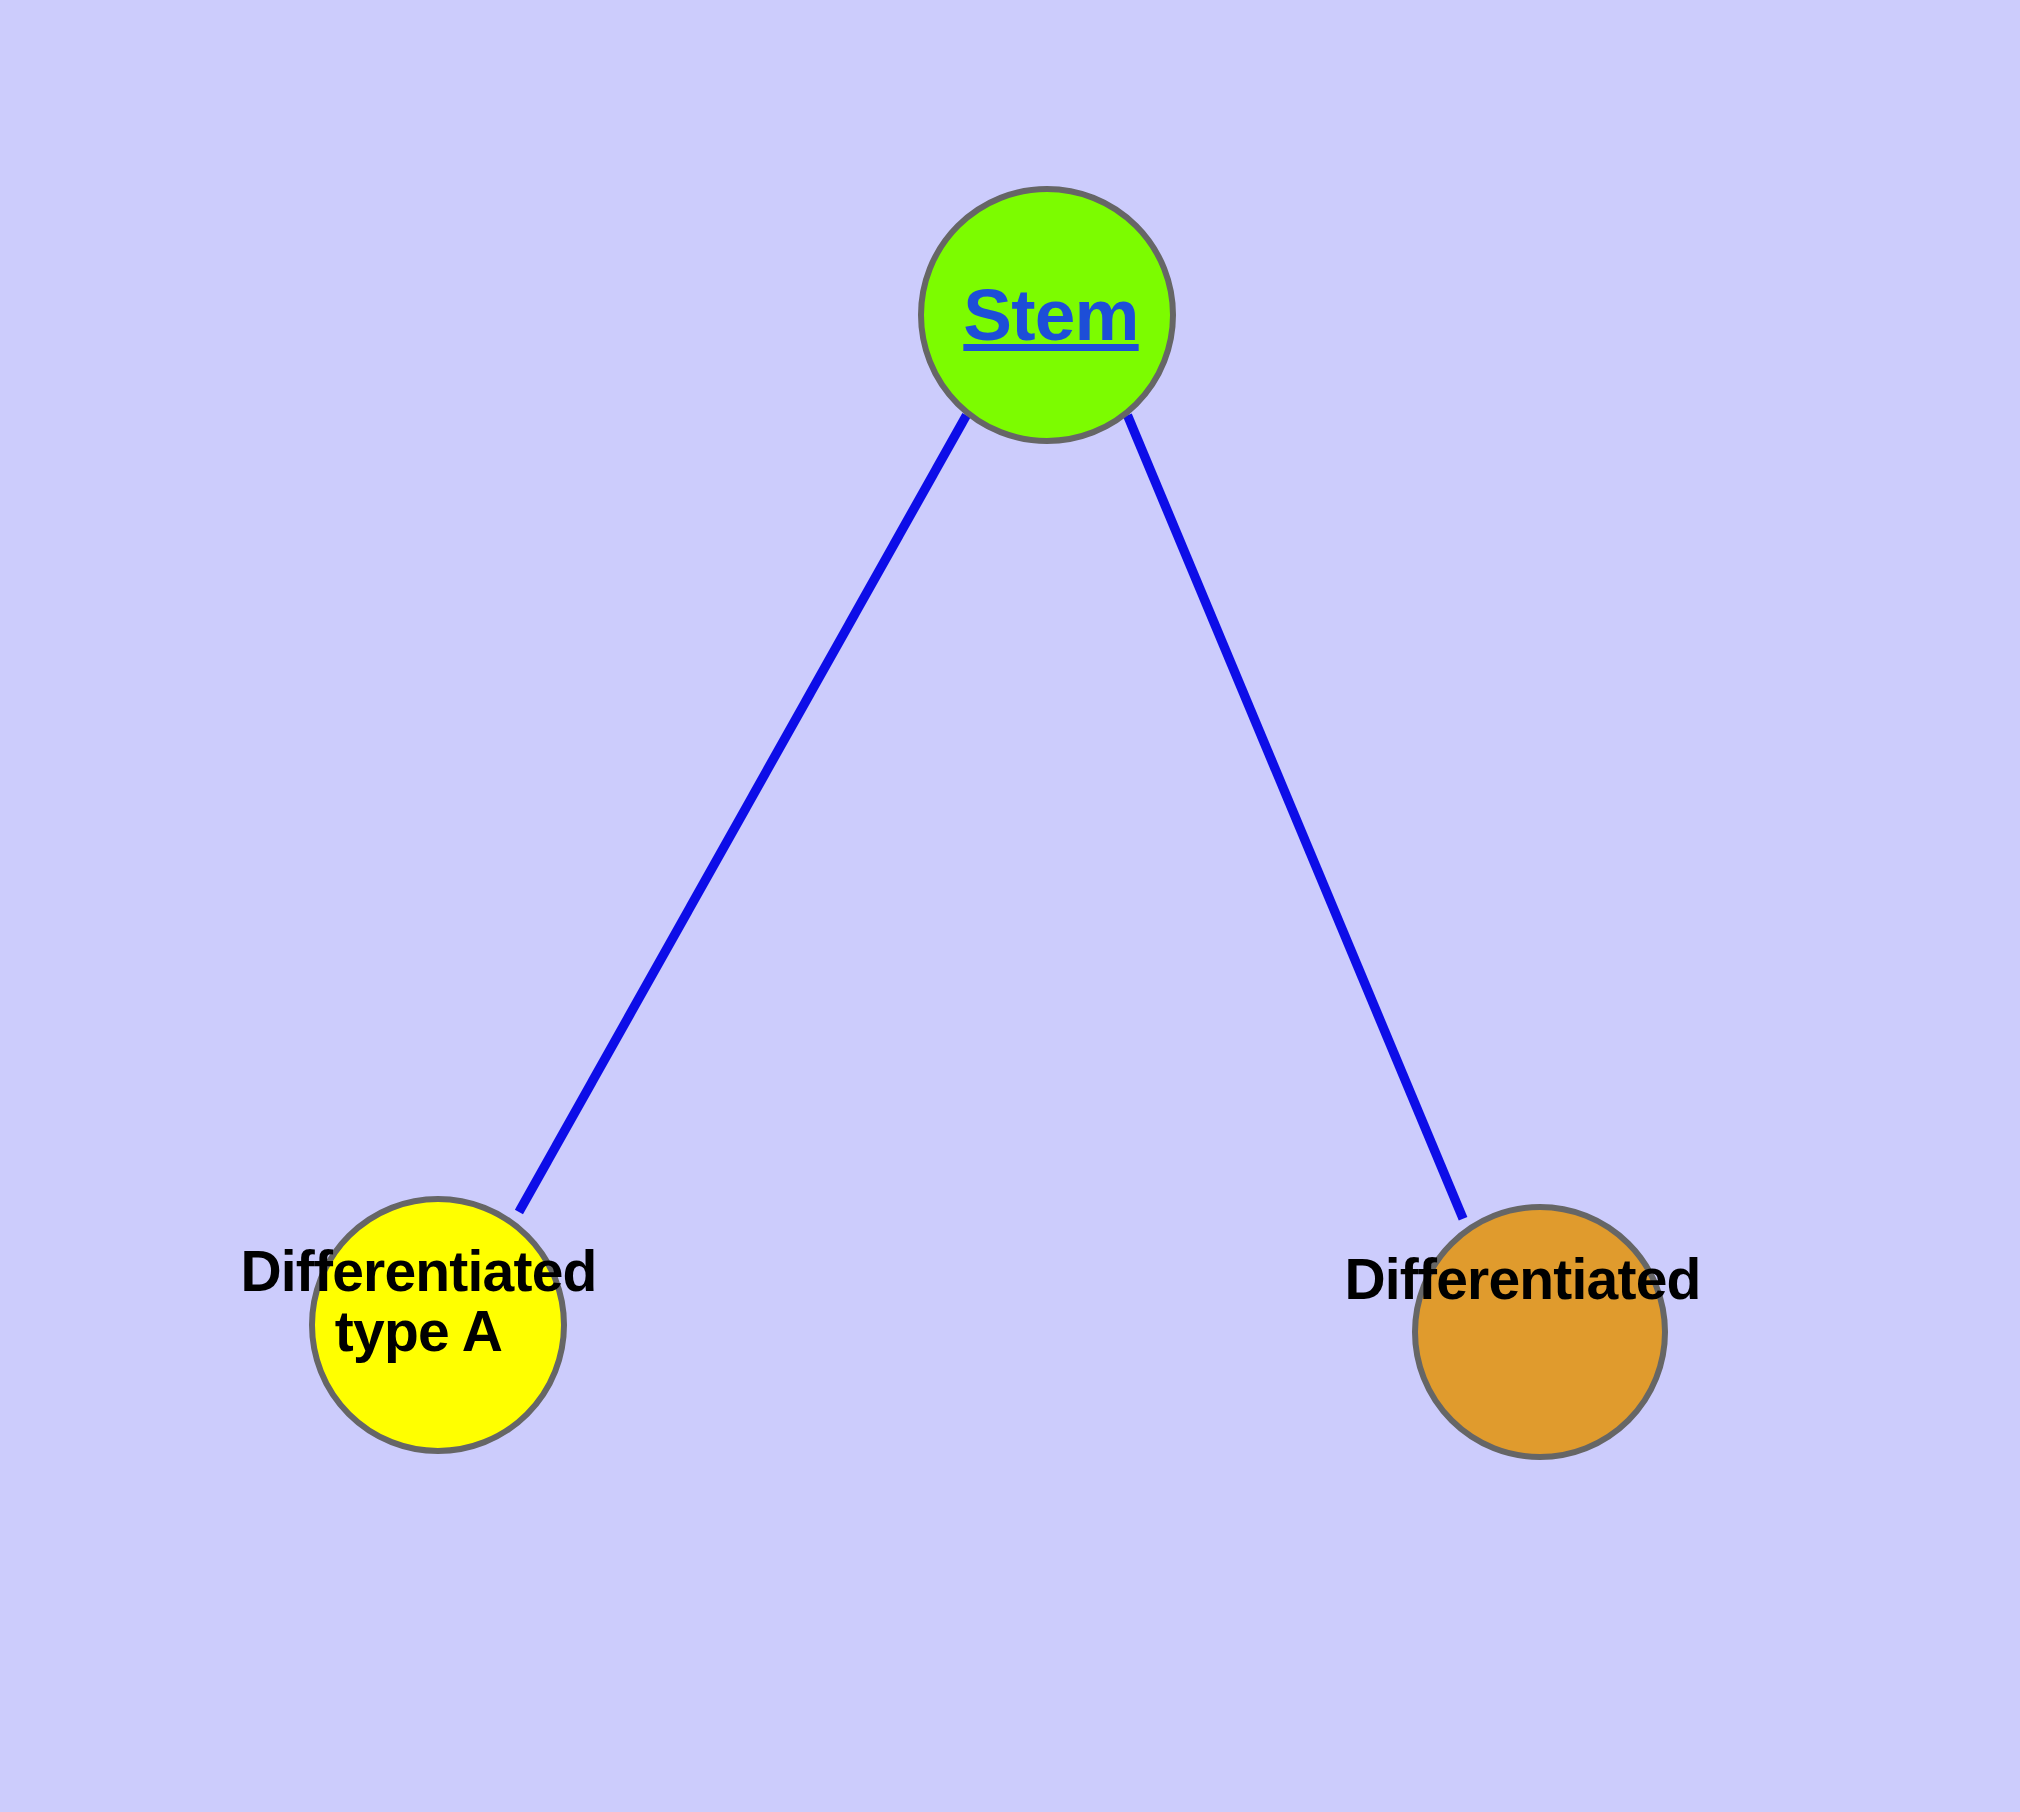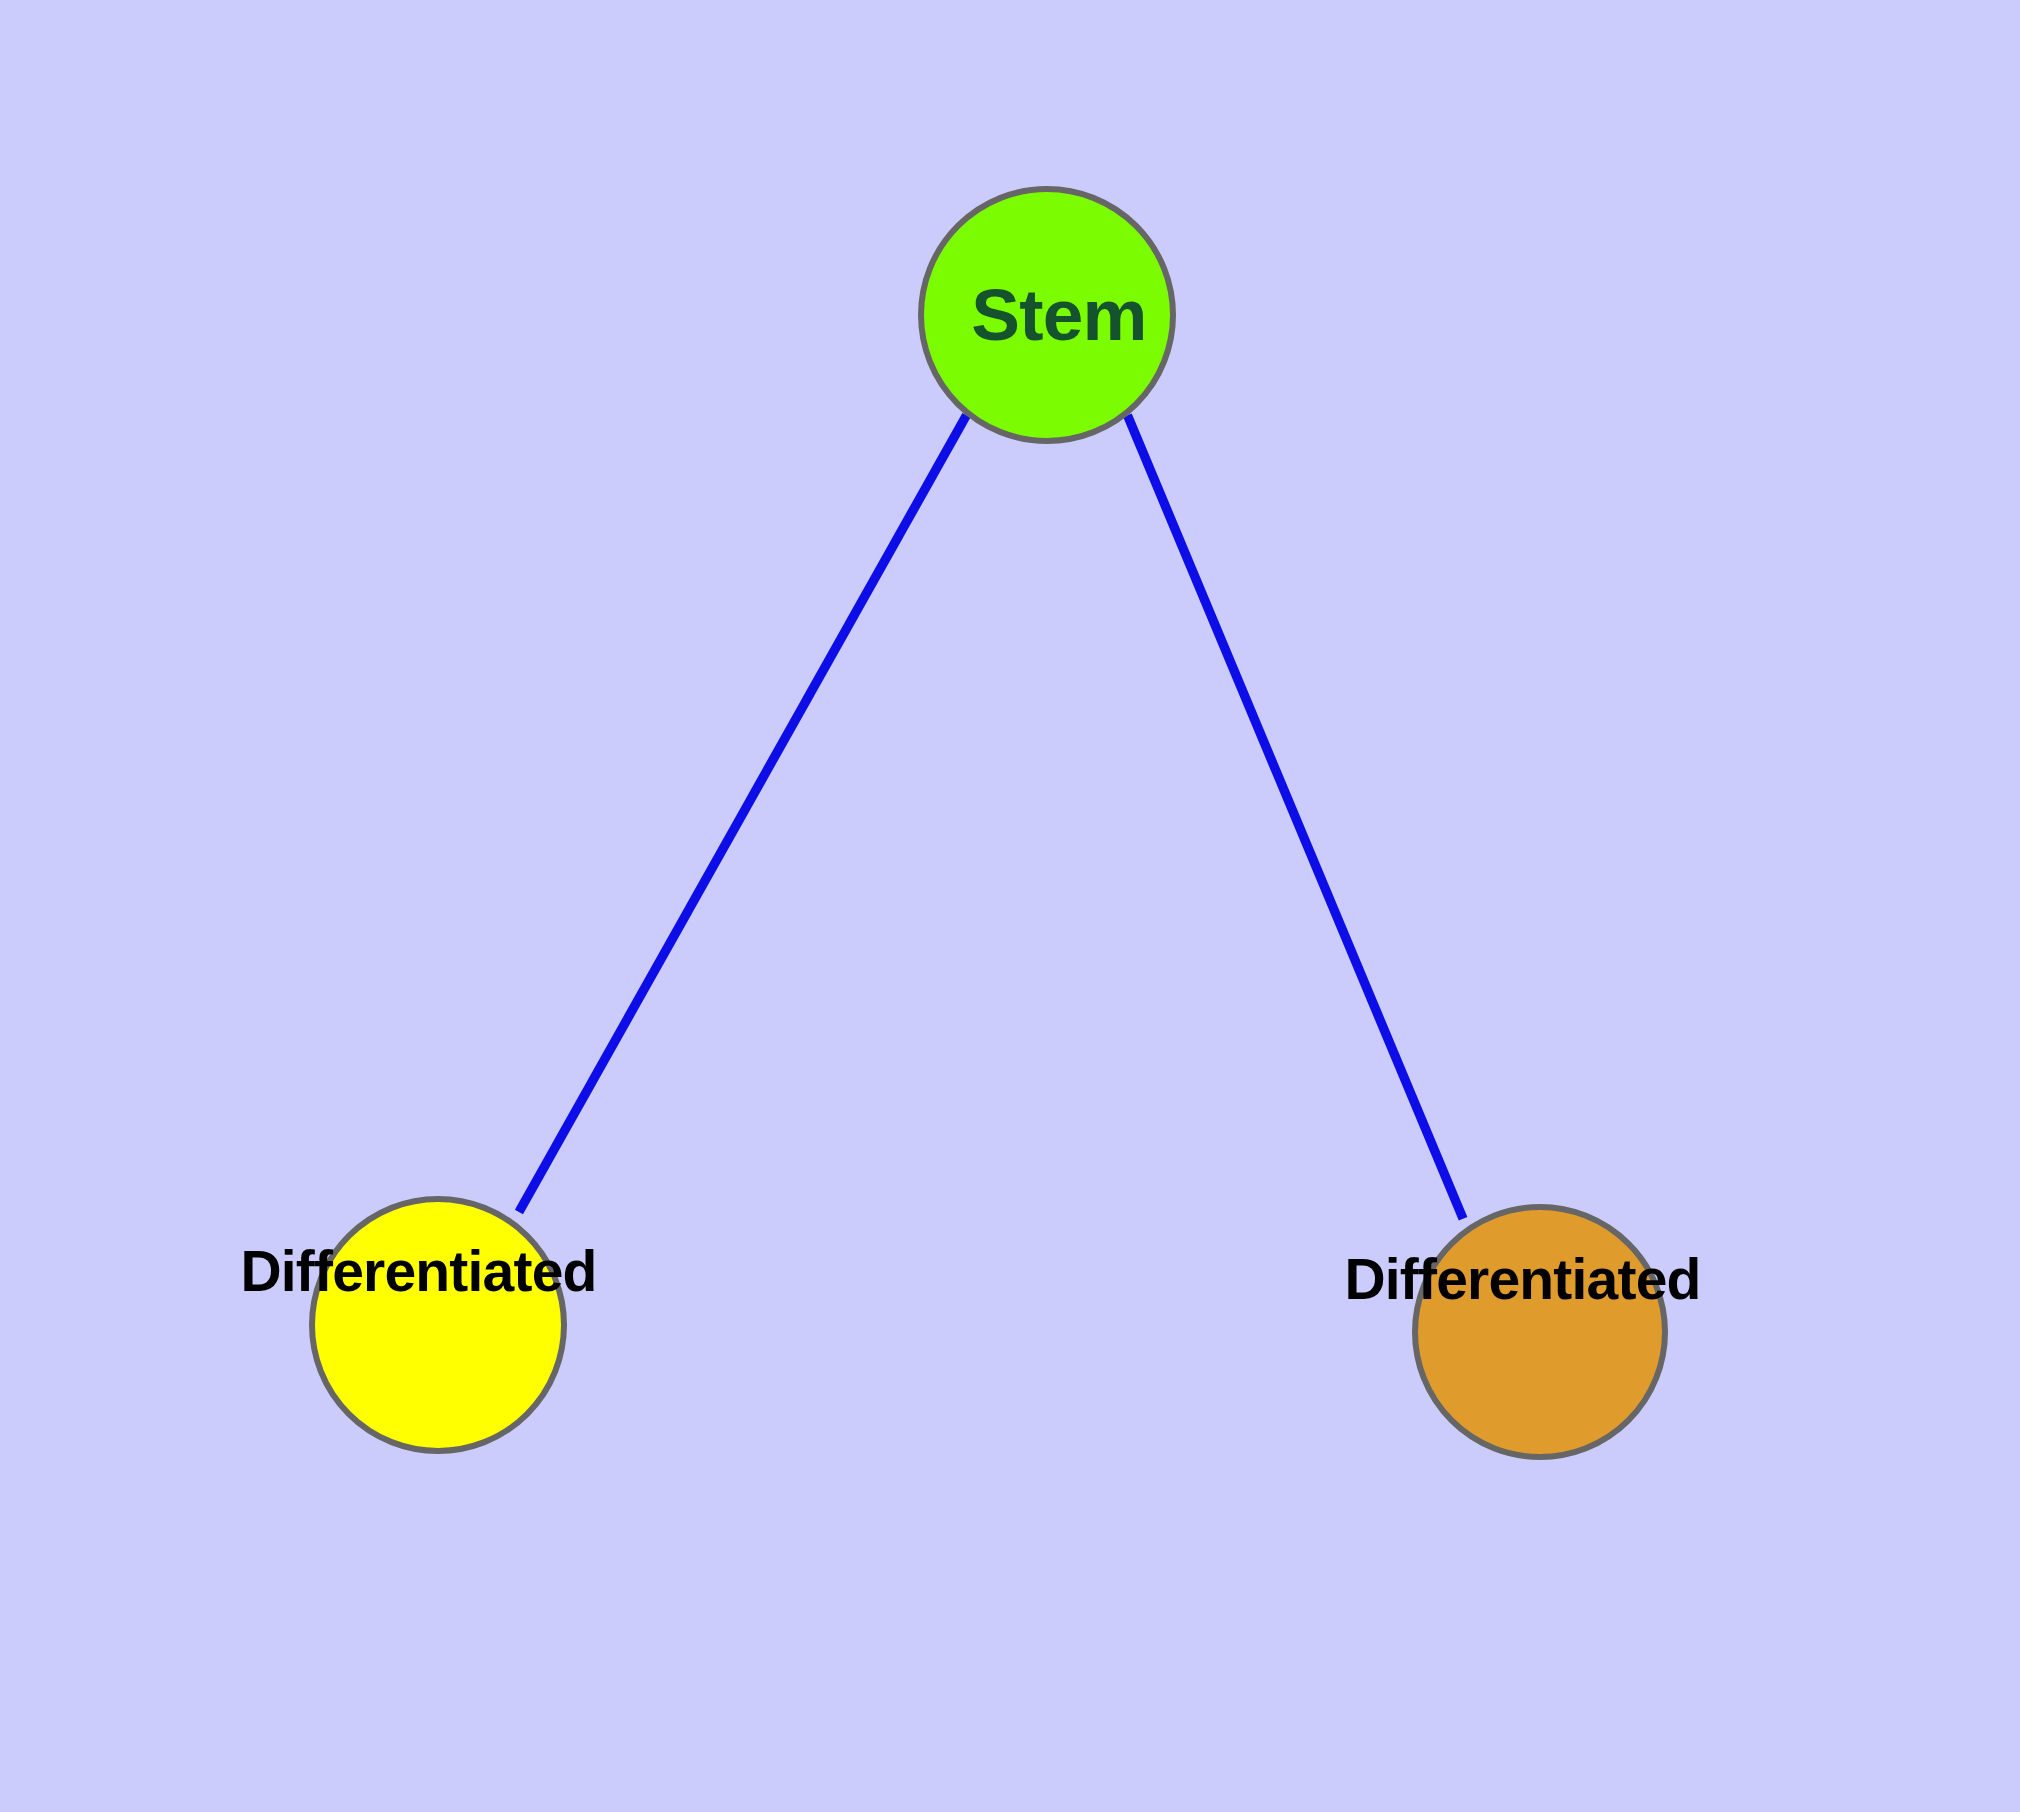--- a/index.html
+++ b/index.html
@@ -28,33 +28,34 @@
     height: 1812px;
   }
   .node {
     position: absolute;
     border-radius: 50%;
     box-sizing: border-box;
     border: 6px solid #666666;
   }
   .node-inner-label {
     position: absolute;
-    left: 12px;
+    left: 4px;
     top: 0;
     width: 100%;
     height: 100%;
     display: flex;
     align-items: center;
     justify-content: center;
-    color: #14532d;
+    color: #1d4ed8;
     font-weight: bold;
     font-size: 73px;
     letter-spacing: -0.8px;
     line-height: 1.02;
     white-space: nowrap;
+    text-decoration: underline;
   }
   .node-outer-label {
     position: absolute;
     color: #000000;
     font-weight: bold;
     font-size: 57px;
     letter-spacing: -0.8px;
     line-height: 1.05;
     text-align: center;
     white-space: nowrap;
@@ -73,20 +74,21 @@
 
   <div class="node" id="node-stem" style="left:918px; top:186px; width:258px; height:258px; background:#7cfc00;">
     <span class="node-inner-label">Stem</span>
   </div>
 
   <div class="node" id="node-diff-a" style="left:309px; top:1196px; width:258px; height:258px; background:#ffff00;">
   </div>
 
   <div class="node-outer-label" style="left:164px; top:1242px; width:509px;">
     <div>Differentiated</div>
+    <div>type A</div>
   </div>
 
   <div class="node" id="node-diff-b" style="left:1412px; top:1204px; width:256px; height:256px; background:#e09b2d;">
   </div>
 
   <div class="node-outer-label" style="left:1268px; top:1250px; width:509px;">
     <div>Differentiated</div>
   </div>
 
 </div>

